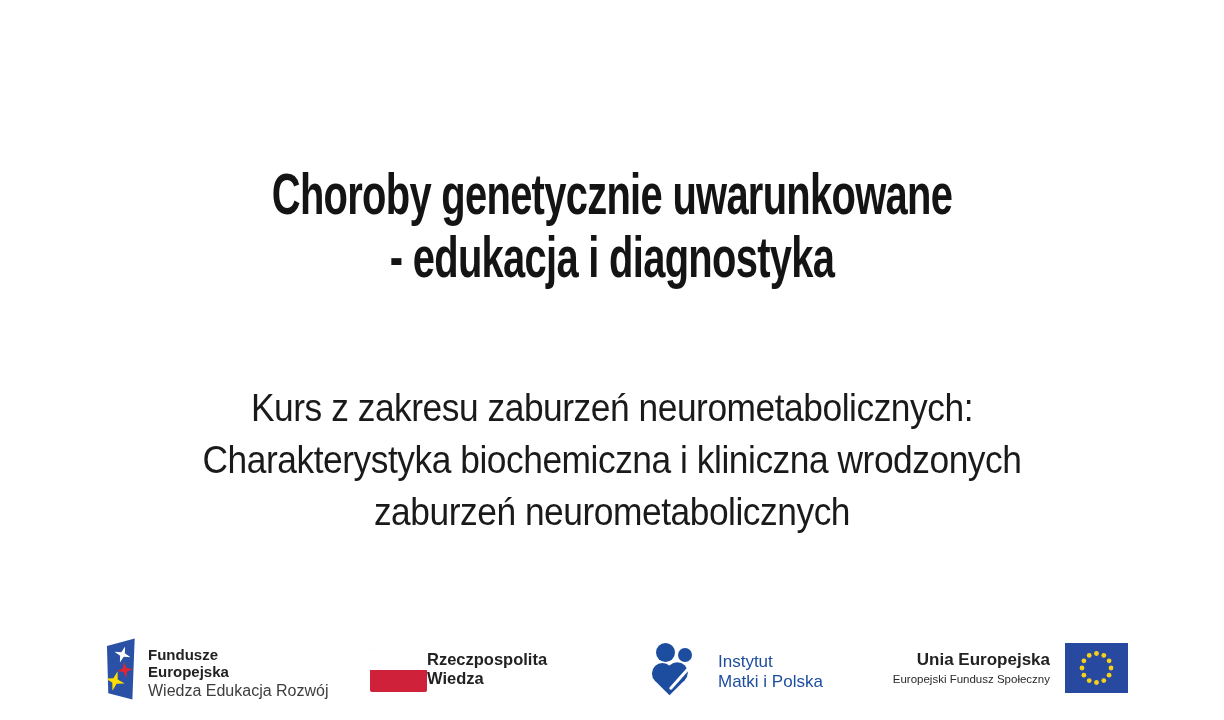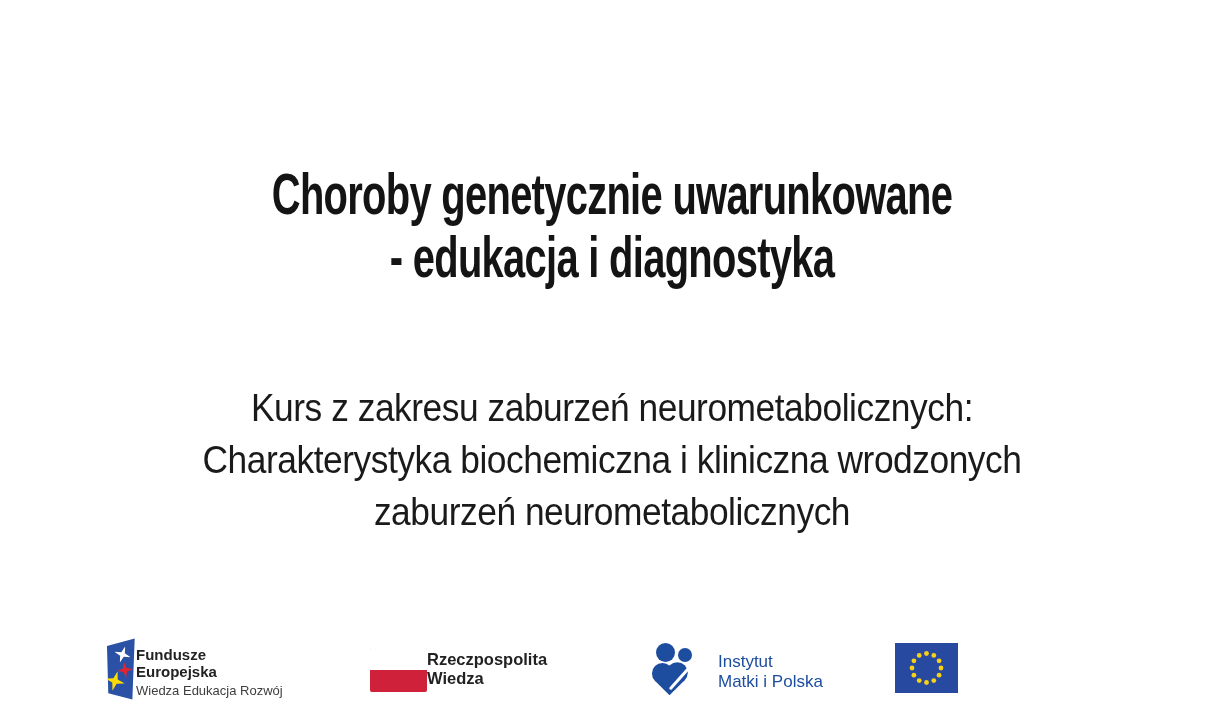--- a/index.html
+++ b/index.html
@@ -66,23 +66,23 @@
     clip-path:polygon(12% 13%, 96% 1%, 89% 99%, 16% 89%);
     flex:0 0 auto;
   }
   .fe-star{
     position:absolute;
     clip-path:polygon(50% 0%,61% 39%,100% 50%,61% 61%,50% 100%,39% 61%,0% 50%,39% 39%);
   }
   .fe-star.white{width:17px;height:17px;left:11px;top:8px;background:#ffffff;transform:rotate(18deg);}
   .fe-star.red{width:16px;height:16px;left:14px;top:24px;background:var(--fe-red);transform:rotate(-8deg);}
   .fe-star.yellow{width:20px;height:20px;left:2px;top:33px;background:var(--fe-yellow);transform:rotate(15deg);}
-  .fe-text{padding-top:8px;}
+  .fe-text{margin-left:12px;padding-top:8px;}
   .fe-text .t1,.fe-text .t2{font-size:15px;line-height:17px;}
-  .fe-text .sub{font-size:13px;line-height:13px;margin-top:4px;}
+  .fe-text .sub{font-size:16px;line-height:13px;margin-top:4px;}
 
   
   .pl-group{left:370px;top:648px;}
   .pl-flag{
     width:57px;height:44px;flex:0 0 auto;border-radius:2px;overflow:hidden;
     box-shadow:0 0 0 1px #d8d8d8 inset;
   }
   .pl-flag .white-half{height:50%;background:#ffffff;}
   .pl-flag .red-half{height:50%;background:var(--pl-red);}
   .pl-text{padding-top:2px;}
@@ -166,20 +166,24 @@
       <span class="imid-heart"></span>
       <span class="imid-slash"></span>
     </div>
     <div class="logo-text imid-text">
       <div class="t1">Instytut</div>
       <div class="t2">Matki i Polska</div>
     </div>
   </div>
 
   <div class="logo-group eu-group">
+    <div class="logo-text eu-text">
+      <div class="t1">Unia Europejska</div>
+      <div class="sub">Europejski Fundusz Społeczny</div>
+    </div>
     <svg class="eu-flag" width="63" height="50" viewBox="0 0 63 50" xmlns="http://www.w3.org/2000/svg">
       <rect width="63" height="50" fill="#27499f"></rect>
       <g fill="#f7d117">
         <circle cx="31.5" cy="10.5" r="2.4"></circle>
         <circle cx="38.8" cy="12.4" r="2.4"></circle>
         <circle cx="44.1" cy="17.8" r="2.4"></circle>
         <circle cx="46" cy="25" r="2.4"></circle>
         <circle cx="44.1" cy="32.2" r="2.4"></circle>
         <circle cx="38.8" cy="37.6" r="2.4"></circle>
         <circle cx="31.5" cy="39.5" r="2.4"></circle>

